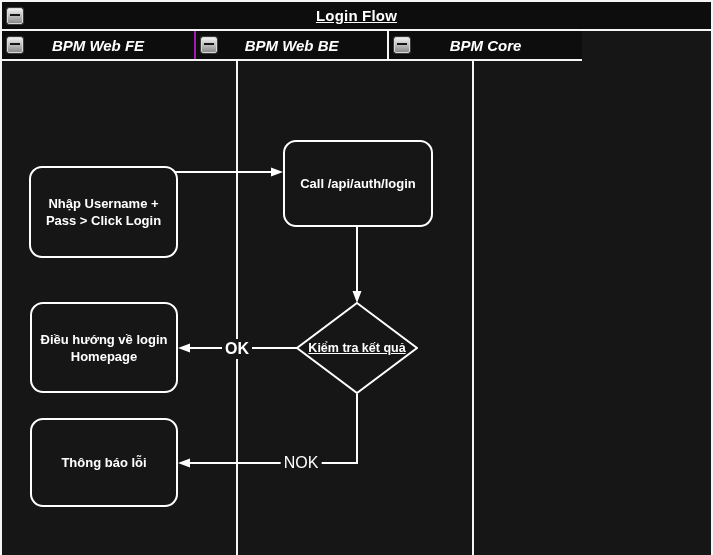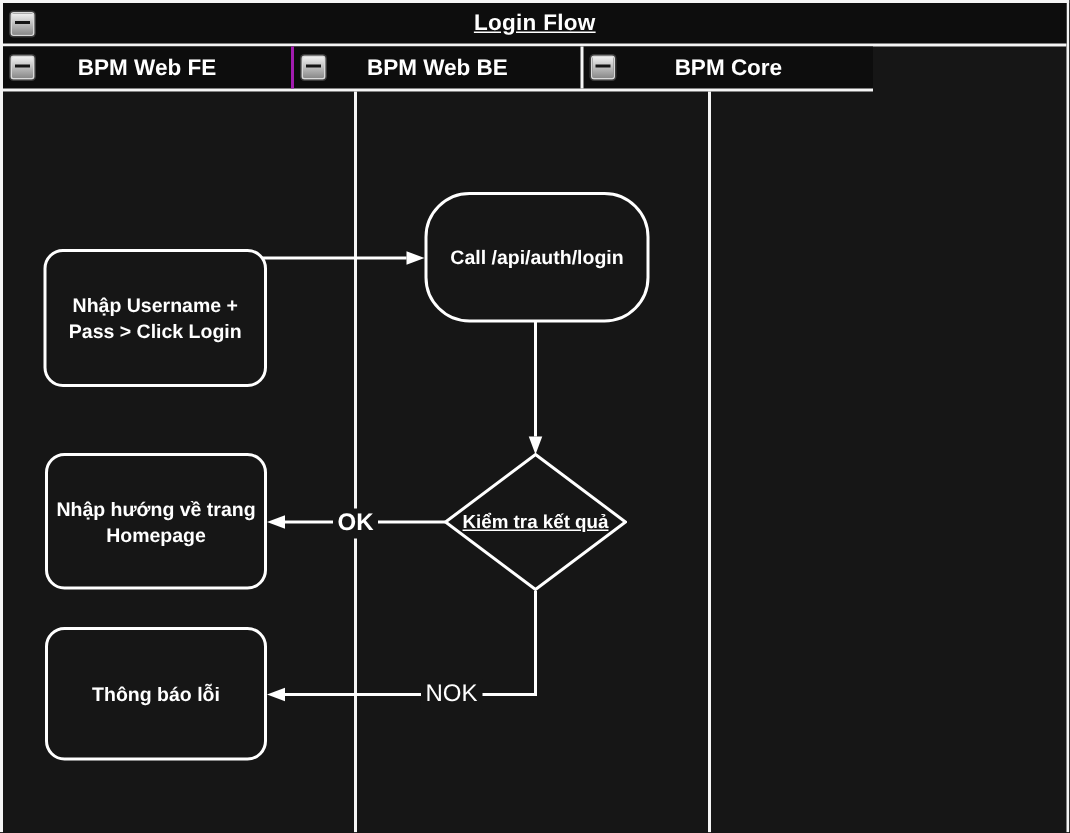--- a/index.html
+++ b/index.html
@@ -18,21 +18,21 @@
     background:#0d0d0d;border-bottom:2px solid #f5f5f5;
     display:flex;align-items:center;
   }
   .title-text{
     position:absolute;left:0;right:0;text-align:center;
     font-weight:bold;font-size:15px;letter-spacing:.2px;text-decoration:underline;
   }
   
   .lane-headers{
     position:absolute;left:2px;top:31px;width:580px;height:28px;
-    display:flex;border-bottom:2px solid #f5f5f5;background:#0d0d0d;
+    display:flex;border-bottom:2px solid #f5f5f5;background:#0d0d0d;font-style:italic;
   }
   .lane-header{position:relative;display:flex;align-items:center;}
   .lane-header.l1{width:235px;}
   .lane-header.l2{width:234px;border-left:2px solid #a21caf;}
   .lane-header.l3{width:236px;border-left:2px solid #f5f5f5;}
   .lane-label{
     position:absolute;left:0;right:0;text-align:center;
     font-weight:bold;font-size:15px;
   }
   
@@ -53,21 +53,21 @@
   .edges{position:absolute;left:0;top:0;z-index:2;pointer-events:none;}
   
   .node{
     position:absolute;z-index:3;background:#161616;
     border:2px solid #ffffff;border-radius:13px;
     display:flex;align-items:center;justify-content:center;
     text-align:center;font-weight:bold;font-size:13px;line-height:17px;
     white-space:pre-line;cursor:pointer;
   }
   .n-enter{left:29px;top:126px;width:145px;height:88px;margin-top:40px;}
-  .n-call{left:283px;top:128px;width:146px;height:83px;border-radius:30px;}
+  .n-call{left:283px;top:140px;width:146px;height:83px;}
   .n-home{left:30px;top:302px;width:144px;height:87px;}
   .n-error{left:30px;top:418px;width:144px;height:85px;}
   .diamond{
     position:absolute;left:296px;top:302px;width:122px;height:92px;z-index:3;cursor:pointer;
   }
   .diamond svg{position:absolute;left:0;top:0;}
   .diamond .shape-label{
     position:absolute;left:0;top:0;width:100%;height:100%;
     display:flex;align-items:center;justify-content:center;
     font-weight:bold;font-size:12.5px;text-align:center;text-decoration:underline;
@@ -145,21 +145,21 @@
   </div>
 
   <div class="diamond">
     <svg width="122" height="92" viewBox="0 0 122 92">
       <polygon points="61,1 121,46 61,91 1,46" fill="#161616" stroke="#ffffff" stroke-width="2"></polygon>
     </svg>
     <span class="shape-label">Kiểm tra kết quả</span>
   </div>
 
   <div class="node n-home">
-    <span class="shape-label">Nhập hướng về trang
+    <span class="shape-label">Điều hướng về login
 Homepage</span>
   </div>
 
   <div class="node n-error">
     <span class="shape-label">Thông báo lỗi</span>
   </div>
 
   <div class="edge-label el-ok">OK</div>
   <div class="edge-label el-nok">NOK</div>
 

